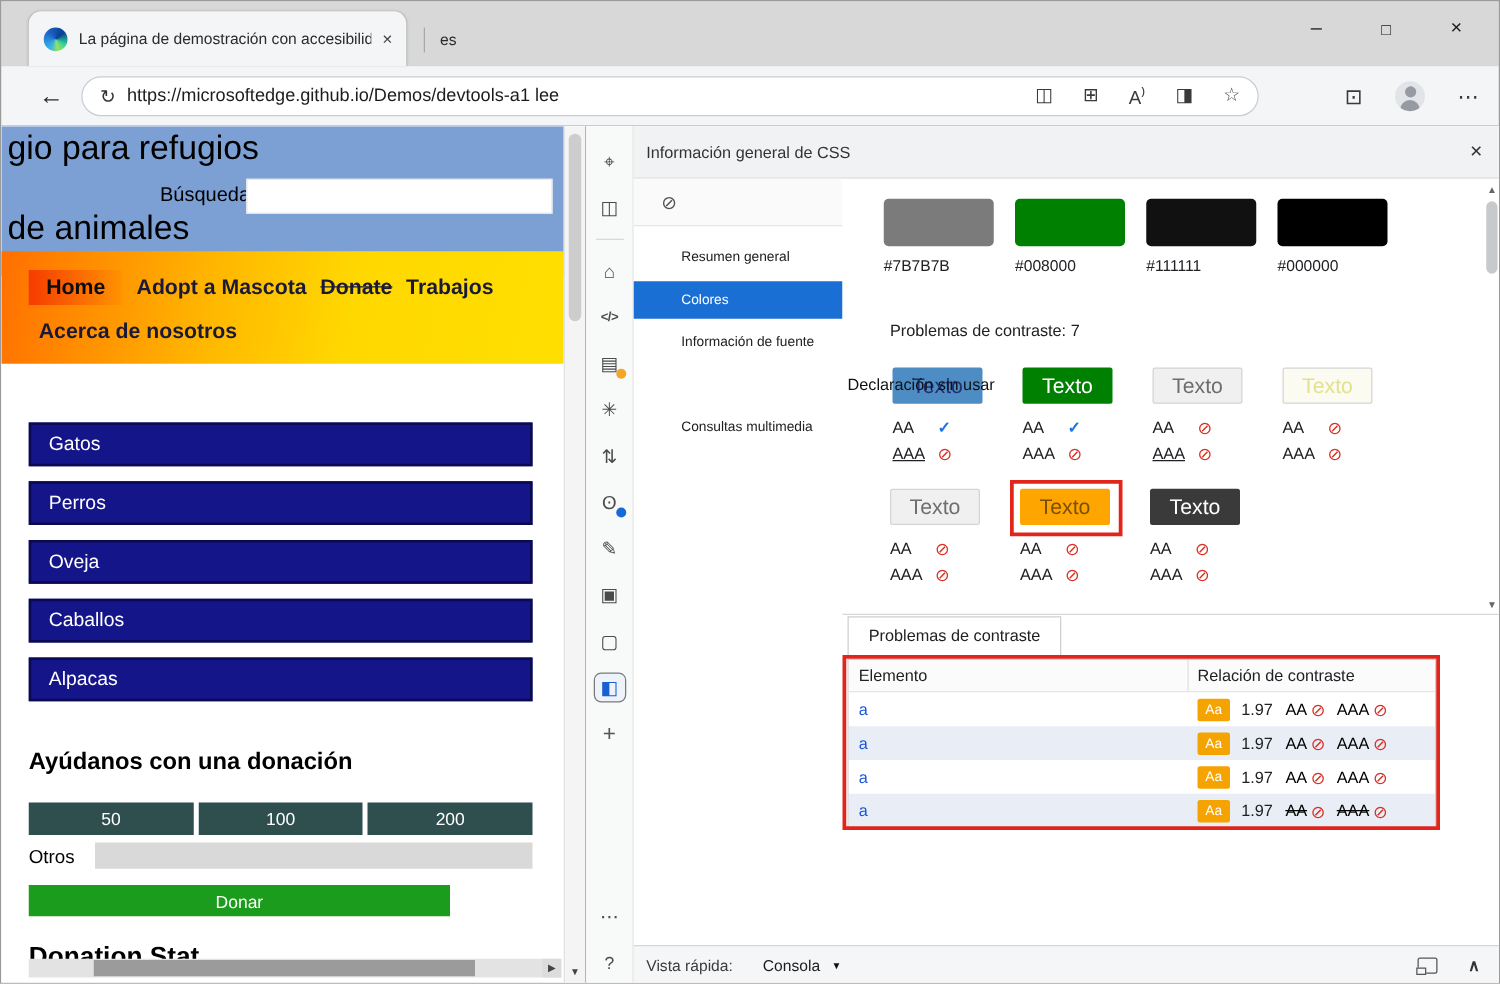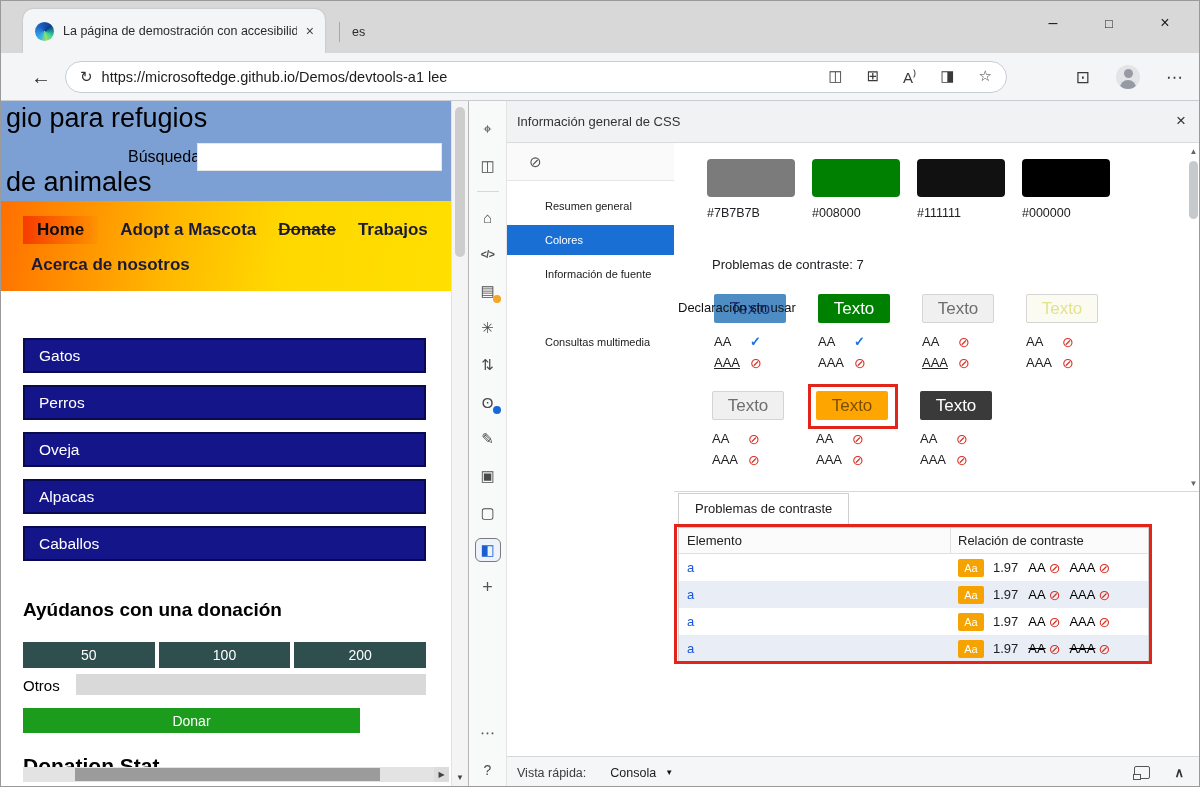--- a/index.html
+++ b/index.html
@@ -36,21 +36,21 @@
   .content{position:absolute;left:0;top:100px;width:1200px;height:687px;background:#fff}
 
   
   .page{position:absolute;left:0;top:0;width:467px;height:687px;background:#fff;overflow:hidden}
   .page-header{position:absolute;left:0;top:0;width:450px;height:120px;background:#7CA0D4}
   .h1a{position:absolute;left:5px;top:2px;font-size:27px;font-weight:500;color:#000;white-space:nowrap}
   .h1b{position:absolute;left:5px;top:66px;font-size:27px;font-weight:500;color:#000;white-space:nowrap}
   .search-label{position:absolute;left:127px;top:47px;font-size:16px;color:#000}
   .search-input{position:absolute;left:196px;top:42px;width:245px;height:28px;background:#fff;border:1px solid #e6e6e6;outline:none}
   .page-nav{position:absolute;left:0;top:100px;width:450px;height:90px;background:linear-gradient(100deg,#ff6f00,#ffb800 38%,#ffd800 62%,#ffdf00)}
-  .nav-row1{position:absolute;left:22px;top:13px;height:32px;display:flex;align-items:center;gap:22px}
+  .nav-row1{position:absolute;left:22px;top:13px;height:32px;display:flex;align-items:center;gap:11px}
   .nav-row2{position:absolute;left:30px;top:54px}
   .nav-item{font-size:17px;font-weight:700;color:#1a1a38;white-space:nowrap}
   .nav-item.active{background:linear-gradient(90deg,#f63b00,#ff9300);padding:4px 14px;color:#0d0d0d}
   .nav-item.strike{text-decoration:line-through}
   .cat-buttons{position:absolute;left:22px;top:237px;width:403px}
   .cat-btn{height:35px;margin-bottom:12px;background:#15158A;border:2px solid #0a0a50;color:#fff;font-size:15.5px;display:flex;align-items:center;padding-left:14px}
   .donation-heading{position:absolute;left:22px;top:498px;font-size:19px;font-weight:700;color:#000}
   .amounts{position:absolute;left:22px;top:541px;width:403px;display:flex;gap:4px}
   .amount-btn{flex:1;height:26px;background:#2F4F4F;color:#fff;font-size:14px;display:flex;align-items:center;justify-content:center}
   .otros-label{position:absolute;left:22px;top:576px;font-size:15px;color:#000}
@@ -196,22 +196,22 @@
             <span class="nav-item" data-name="nav-item-1">Adopt a Mascota</span>
             <span class="nav-item strike" data-name="nav-item-2">Donate</span>
             <span class="nav-item" data-name="nav-item-3">Trabajos</span>
           </div>
         <div class="nav-row2" data-name="nav-row-2"><span class="nav-item" data-name="nav-item-row2-0">Acerca de nosotros</span></div>
       </div>
       <div class="cat-buttons" data-name="category-button-list">
           <div class="cat-btn" data-name="category-button-gatos">Gatos</div>
           <div class="cat-btn" data-name="category-button-perros">Perros</div>
           <div class="cat-btn" data-name="category-button-oveja">Oveja</div>
+          <div class="cat-btn" data-name="category-button-caballos">Caballos</div>
           <div class="cat-btn" data-name="category-button-alpacas">Alpacas</div>
-          <div class="cat-btn" data-name="category-button-caballos">Caballos</div>
         </div>
       <div class="donation-heading" data-name="donation-heading">Ayúdanos con una donación</div>
       <div class="amounts" data-name="donation-amount-buttons">
           <div class="amount-btn" data-name="amount-button-50">50</div>
           <div class="amount-btn" data-name="amount-button-100">100</div>
           <div class="amount-btn" data-name="amount-button-200">200</div>
         </div>
       <span class="otros-label" data-name="otros-label">Otros</span>
       <input class="otros-input" data-name="otros-amount-input" style="">
       <div class="donate-btn" data-name="donate-button">Donar</div>

